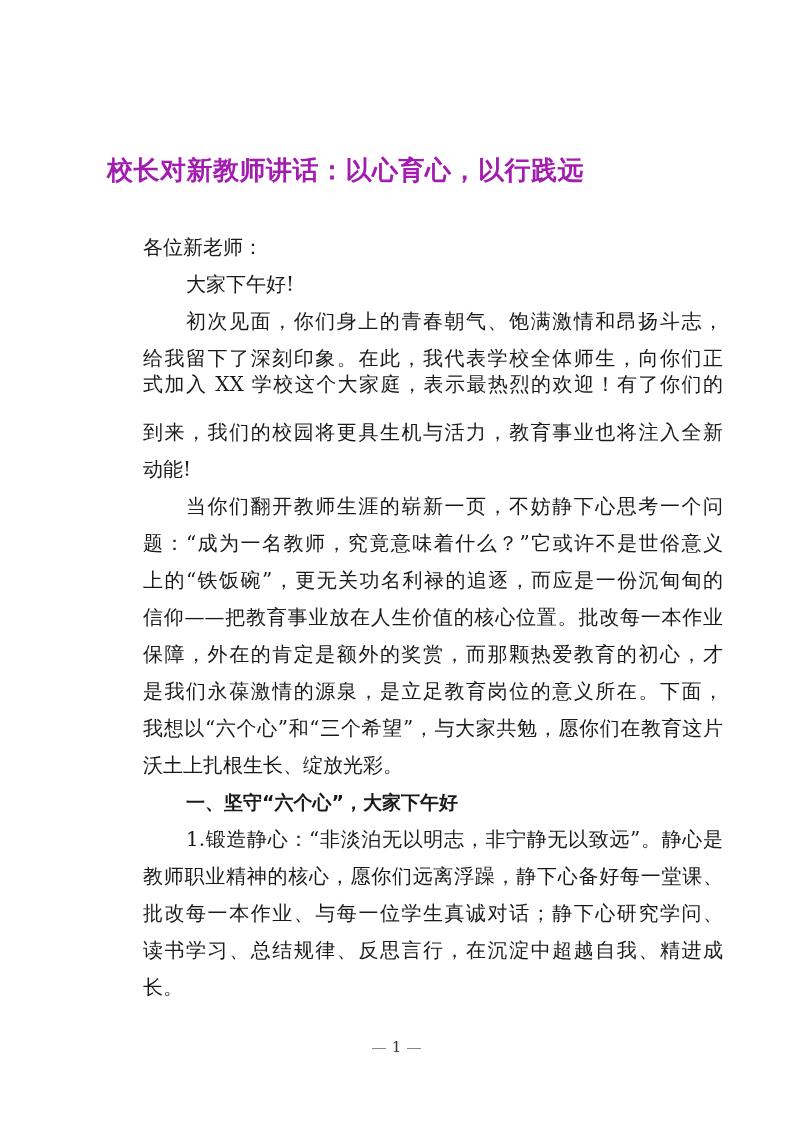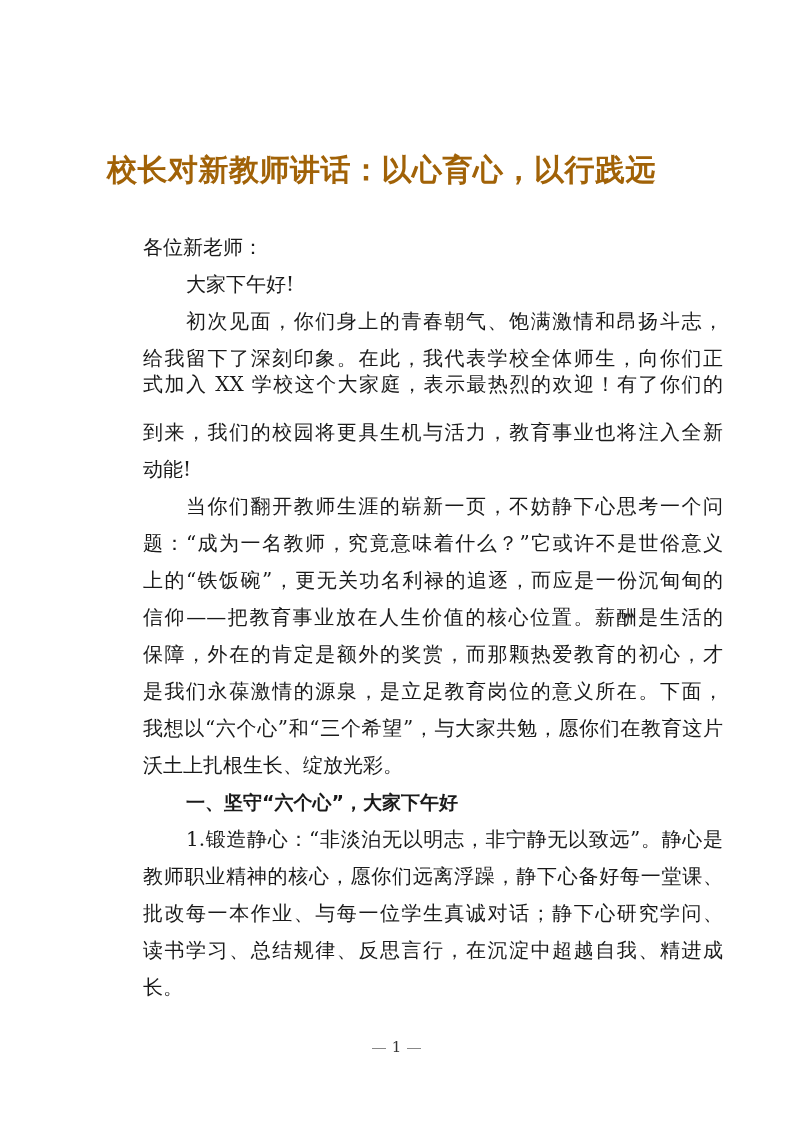--- a/index.html
+++ b/index.html
@@ -1,21 +1,21 @@
 <!DOCTYPE html>
 <html><head>
   <meta charset="utf-8">
   <style>
     html, body { margin: 0; padding: 0; background: #ffffff; }
     body { width: 793px; height: 1122px; position: relative; overflow: hidden;
            font-family: "DejaVu Serif", "Liberation Serif", serif; color: #111; }
     .page { position: absolute; left: 0; top: 0; width: 793px; height: 1122px; background: #fff; }
     .title { position: absolute; left: 107px; top: 148px; width: 580px; height: 44px;
              font-family: "DejaVu Sans", "Liberation Sans", sans-serif; font-weight: bold;
-             font-size: 30px; line-height: 44px; letter-spacing: 0.5px; white-space: nowrap; color: #a16207; }
+             font-size: 26px; line-height: 44px; letter-spacing: 0.5px; white-space: nowrap; color: #a21caf; }
     .line { position: absolute; left: 107px; width: 580px; height: 30px;
             font-size: 20px; line-height: 30px; white-space: nowrap; color: #1a1a1a;
             text-align: justify; text-align-last: justify; margin-left: 36px; }
     .line.last { text-align: left; text-align-last: left; }
     .line.indent { left: 150px; width: 537px; }
     .line.indent.last { width: auto; }
     .heading { font-family: "DejaVu Sans", "Liberation Sans", sans-serif; font-weight: bold; font-size: 19px; }
     .footer { position: absolute; left: 0; width: 793px; top: 1035px; text-align: center;
               font-size: 15px; line-height: 24px; color: #333; }
     .footer .dash { display: inline-block; width: 14px; height: 1px; background: #888; vertical-align: middle; margin: 0 6px; }
@@ -32,21 +32,21 @@
 
   <div class="line" style="top:343px;">给我留下了深刻印象。在此，我代表学校全体师生，向你们正</div>
   <div class="line indent" style="top:306px;">初次见面，你们身上的青春朝气、饱满激情和昂扬斗志，</div>
   <div class="line" style="top:369px;">式加入 XX 学校这个大家庭，表示最热烈的欢迎！有了你们的</div>
   <div class="line" style="top:417px;">到来，我们的校园将更具生机与活力，教育事业也将注入全新</div>
   <div class="line last" style="top:454px;">动能!</div>
 
   <div class="line indent" style="top:491px;">当你们翻开教师生涯的崭新一页，不妨静下心思考一个问</div>
   <div class="line" style="top:528px;">题：“成为一名教师，究竟意味着什么？”它或许不是世俗意义</div>
   <div class="line" style="top:565px;">上的“铁饭碗”，更无关功名利禄的追逐，而应是一份沉甸甸的</div>
-  <div class="line" style="top:602px;">信仰——把教育事业放在人生价值的核心位置。薪酬是生活的</div>
+  <div class="line" style="top:602px;">信仰——把教育事业放在人生价值的核心位置。批改每一本作业</div>
   <div class="line" style="top:639px;">保障，外在的肯定是额外的奖赏，而那颗热爱教育的初心，才</div>
   <div class="line" style="top:676px;">是我们永葆激情的源泉，是立足教育岗位的意义所在。下面，</div>
   <div class="line" style="top:713px;">我想以“六个心”和“三个希望”，与大家共勉，愿你们在教育这片</div>
   <div class="line last" style="top:750px;">沃土上扎根生长、绽放光彩。</div>
 
   <div class="line indent last heading" style="top:787px;">一、坚守“六个心”，大家下午好</div>
 
   <div class="line indent" style="top:824px;">1.锻造静心：“非淡泊无以明志，非宁静无以致远”。静心是</div>
   <div class="line" style="top:861px;">教师职业精神的核心，愿你们远离浮躁，静下心备好每一堂课、</div>
   <div class="line" style="top:898px;">批改每一本作业、与每一位学生真诚对话；静下心研究学问、</div>

